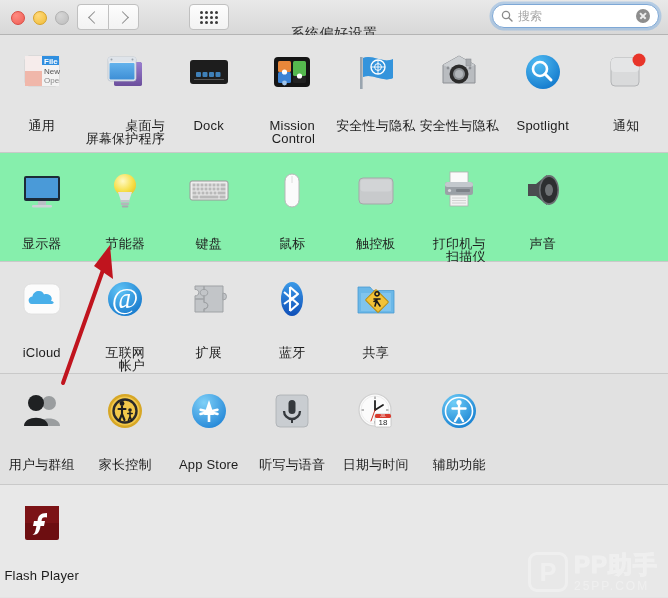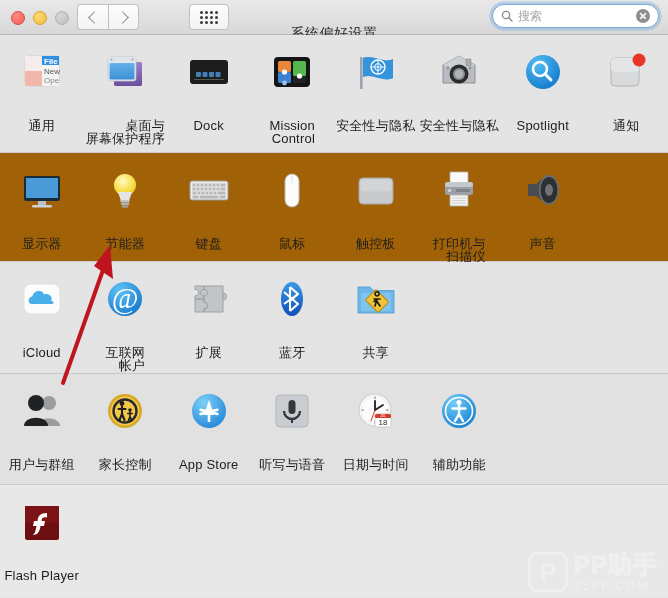--- a/index.html
+++ b/index.html
@@ -78,21 +78,21 @@
     content:"";position:absolute;left:3px;top:6.3px;width:8px;height:1.6px;background:#eee;
   }
   .clearbtn:before{transform:rotate(45deg);}
   .clearbtn:after{transform:rotate(-45deg);}
 
   
   .content{position:relative;width:100%;height:563px;background:#e4e4e4;}
   .rowgroup{position:relative;border-bottom:1px solid #c9c9c9;box-sizing:border-box;}
   .rowgroup:last-child{border-bottom:none;}
   .rowgroup.r1{height:118px;background:#e4e4e4;}
-  .rowgroup.r2{height:109px;background:#a16207;}
+  .rowgroup.r2{height:109px;background:#86efac;}
   .rowgroup.r3{height:112px;background:#e4e4e4;}
   .rowgroup.r4{height:111px;background:#e1e1e1;}
   .rowgroup.r5{height:112px;background:#e8e8e8;border-bottom:none;}
 
   .rowitems{display:flex;padding-top:12px;}
   .pane{
     width:83.5px;flex:none;
     display:flex;flex-direction:column;align-items:center;
     cursor:default;
   }

